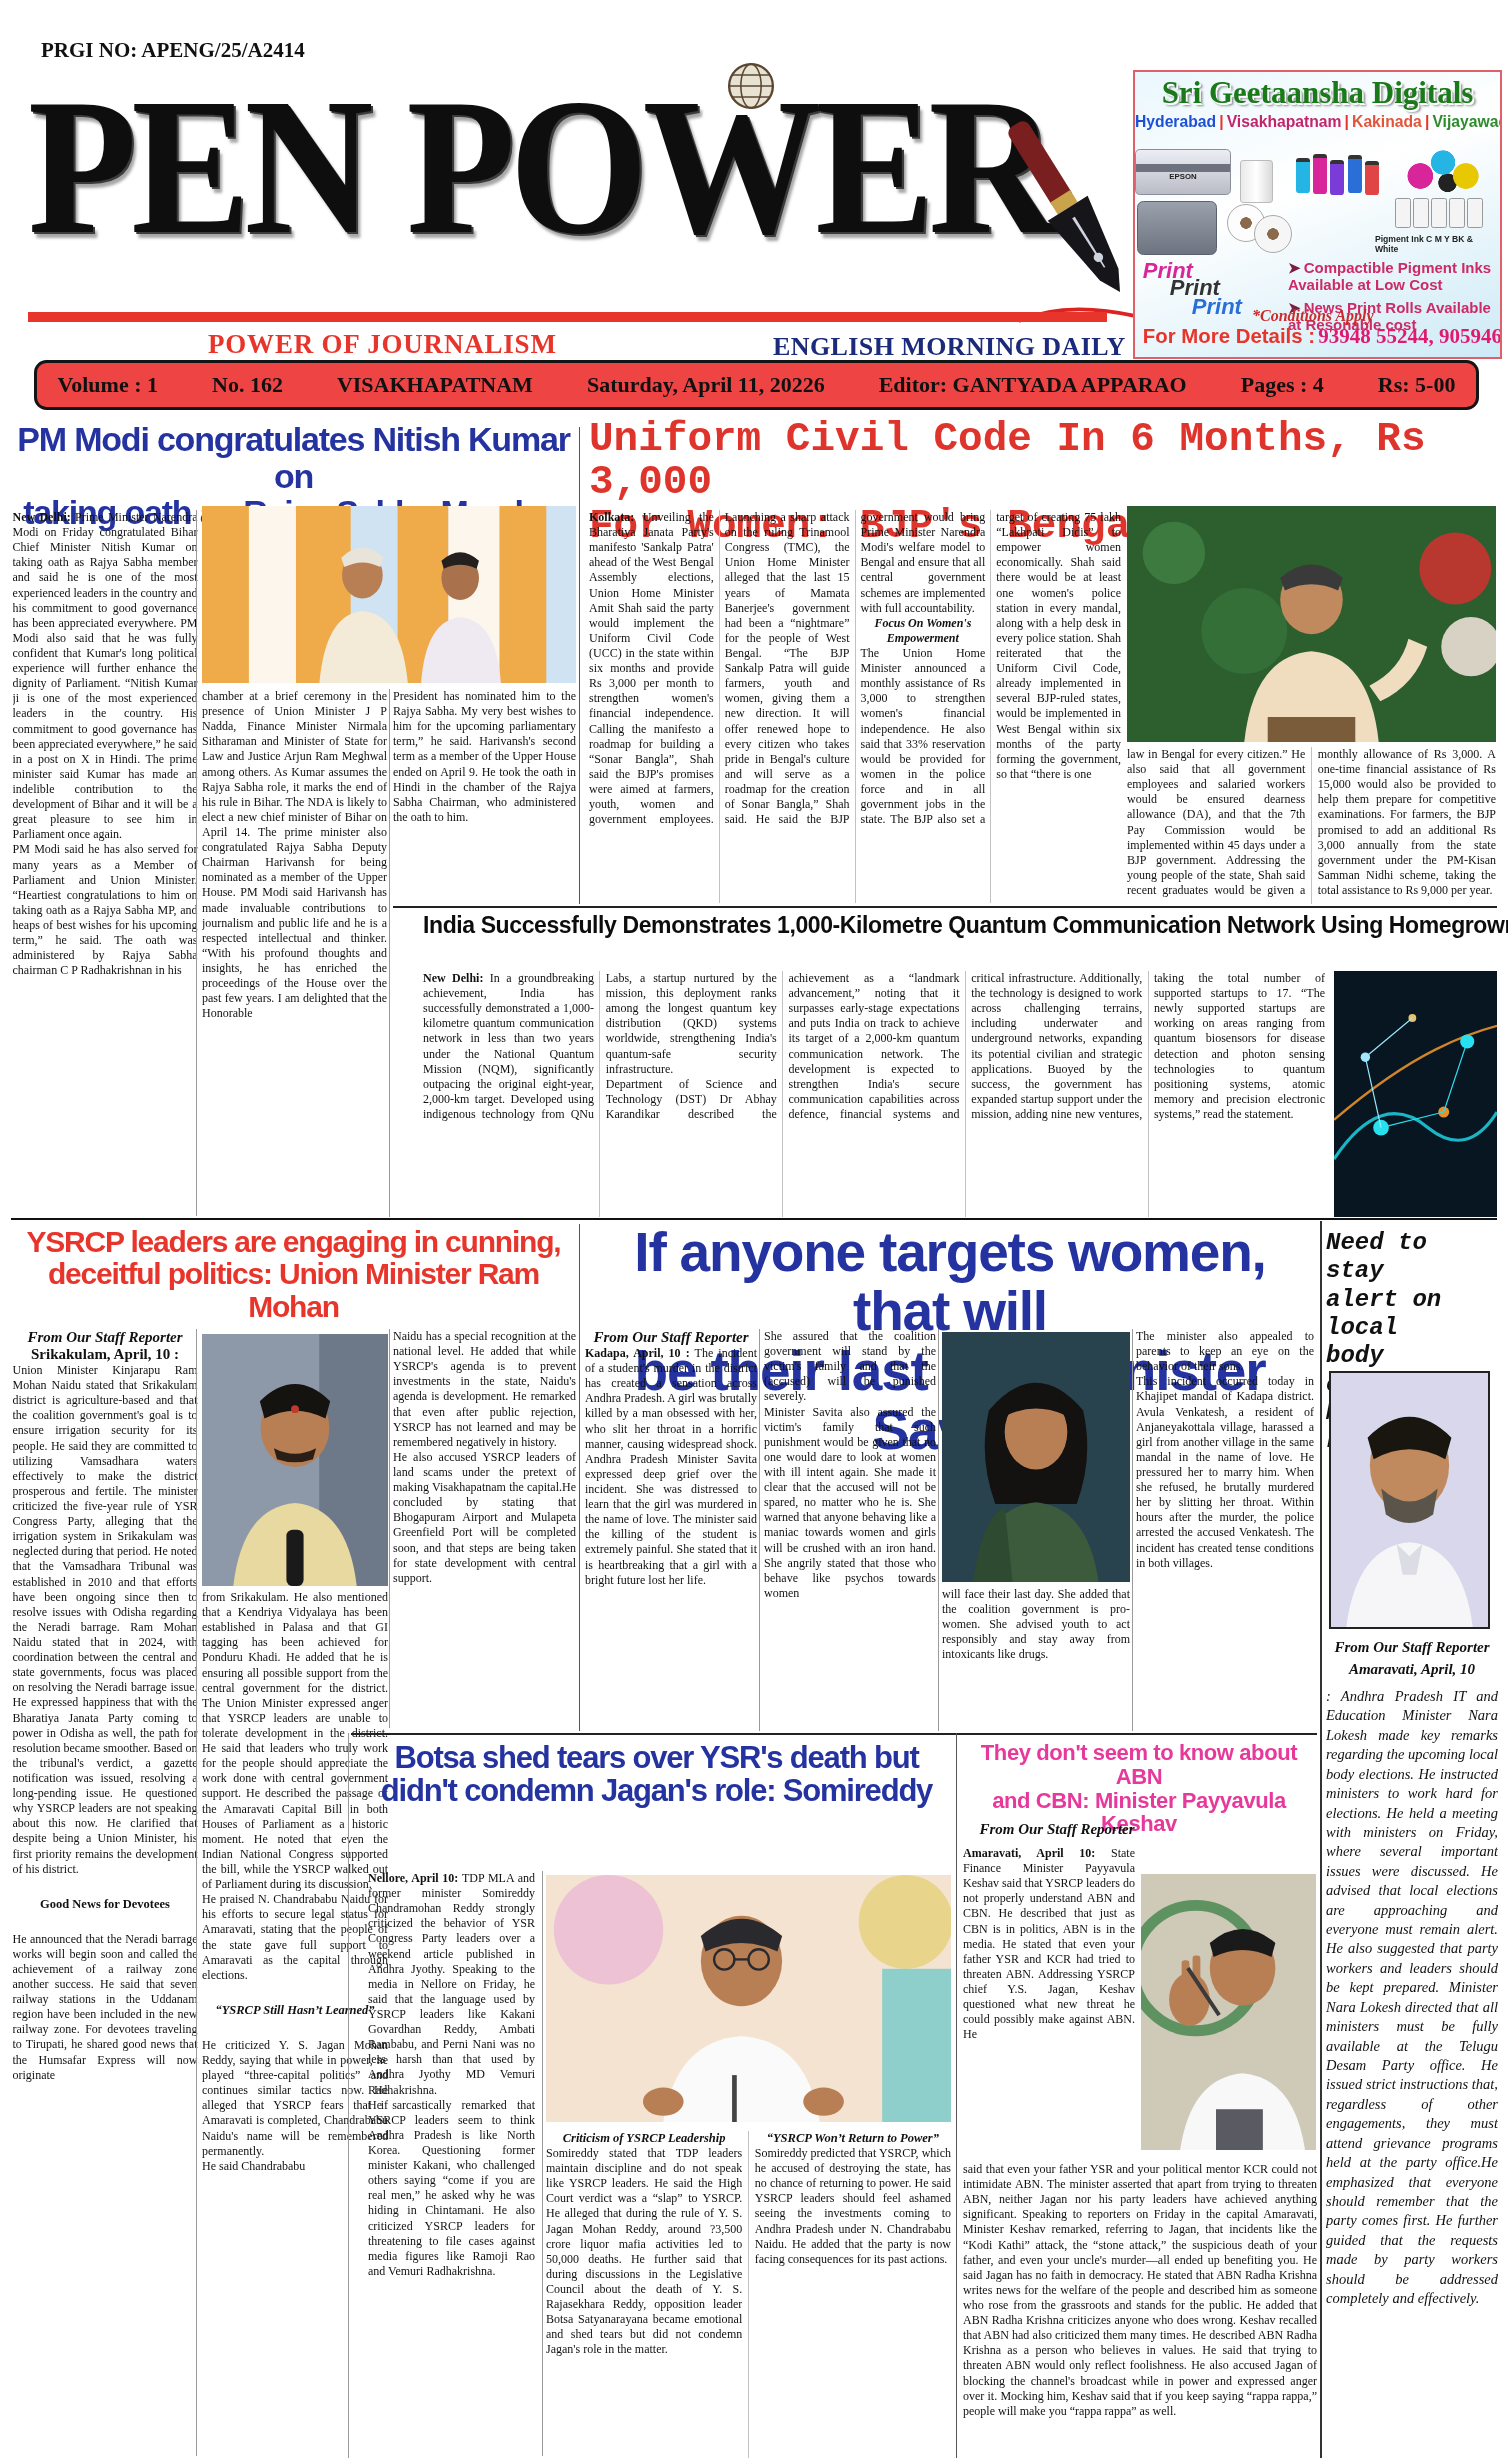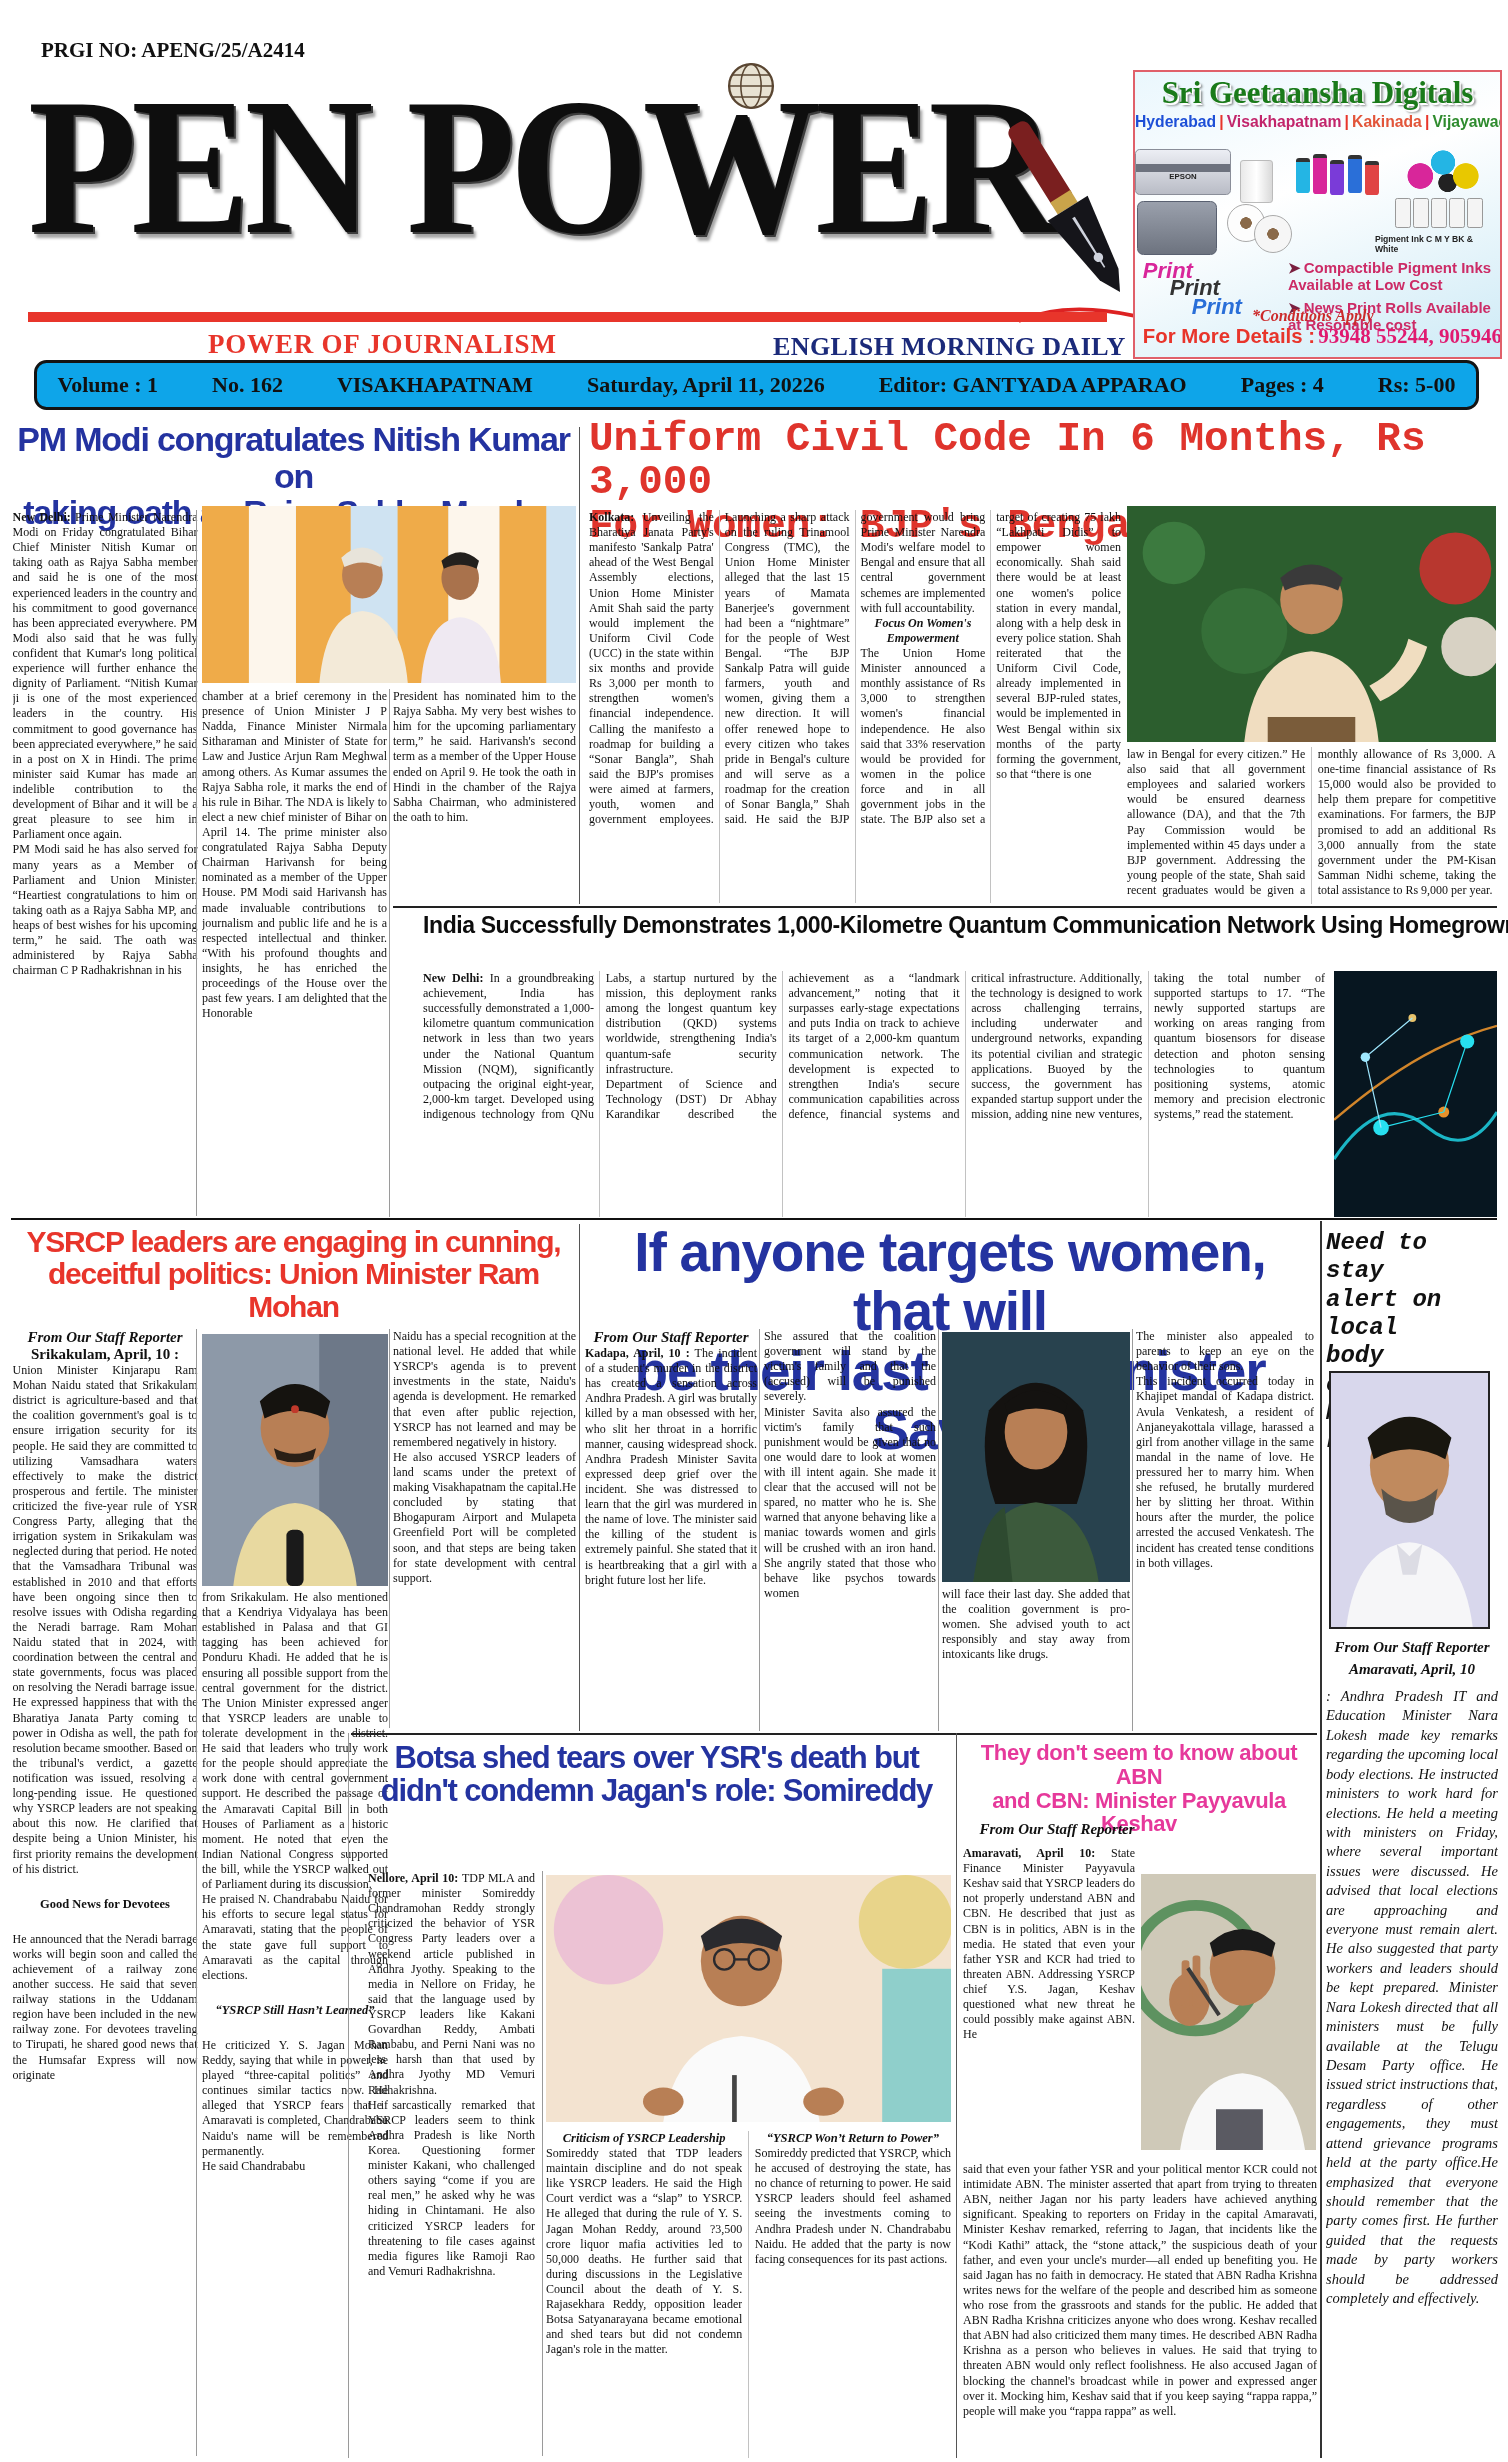--- a/index.html
+++ b/index.html
@@ -19,21 +19,21 @@
   .photo svg{display:block;width:100%;height:100%;}
   .cols4{column-count:4;column-gap:11px;column-rule:0.8px solid #c2c2c2;}
   .cols2{column-count:2;column-gap:12.5px;column-rule:0.8px solid #c2c2c2;}
   .cols5{column-count:5;column-gap:11.7px;column-rule:0.8px solid #c2c2c2;}
   .cols4 p,.cols2 p,.cols5 p{margin:0;}
   
   .prgi{font-weight:bold;font-size:21px;}
   .logo{font-weight:bold;line-height:0.95;font-size:194px;letter-spacing:-6.3px;transform:scaleX(0.92);transform-origin:left top;color:#0e0e0e;text-shadow:2.3px 2.3px 0 #3c3c3c,4.7px 5.5px 3.1px rgba(0,0,0,.35);white-space:nowrap;}
   .tagline{font-size:27px;font-weight:bold;color:#e8352b;letter-spacing:0.8px;}
   .daily{font-size:26px;font-weight:bold;color:#1b2a7a;letter-spacing:0.4px;}
-  .mastbar{border:3.9px solid #141414;border-radius:12.5px;display:flex;align-items:center;justify-content:space-between;padding:0 20.4px;font-size:22px;font-weight:bold;background:#0ea5e9;}
+  .mastbar{border:3.9px solid #141414;border-radius:12.5px;display:flex;align-items:center;justify-content:space-between;padding:0 20.4px;font-size:22px;font-weight:bold;background:#ef4444;}
   
   .adbox{border:2.3px solid #e0606a;background:linear-gradient(160deg,#eaf7fd,#ffffff 42%,#cdeaf6);overflow:hidden;}
   .ad-title{text-align:center;font-size:31px;font-weight:bold;color:#1a7a1a;text-shadow:1.6px 1.6px 0 #fff,3.1px 3.1px 2.3px rgba(0,0,0,.45);margin-top:3.1px;}
   .ad-cities{text-align:center;font-size:15.7px;font-weight:bold;font-family:"Liberation Sans",sans-serif;margin-top:1.6px;}
   .ad-sep{color:#e8352b;padding:0 3.1px;}
   .ad-feature{font-size:15px;line-height:1.12;font-weight:bold;color:#cc2b66;font-family:"Liberation Sans",sans-serif;margin-bottom:6.3px;}
   .ad-feature .arr{color:#7a1f3f;margin-right:3.1px;}
   .ad-conditions{font-size:16px;font-weight:bold;font-style:italic;color:#cc2b2b;}
   .ad-details{font-size:20.4px;font-weight:bold;color:#e8352b;font-family:"Liberation Sans",sans-serif;}
   .ad-phones{font-size:21px;font-weight:bold;color:#e01a70;}

